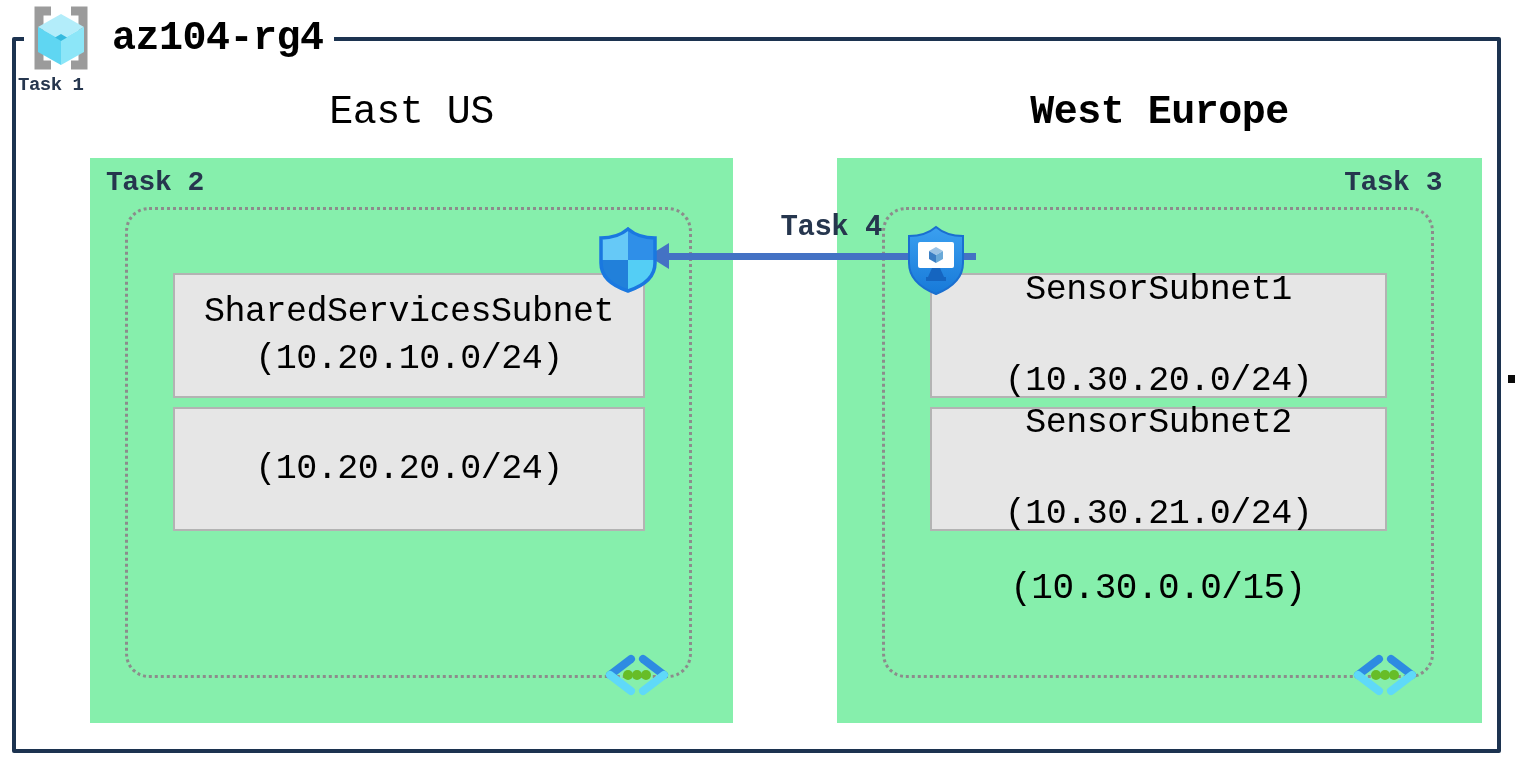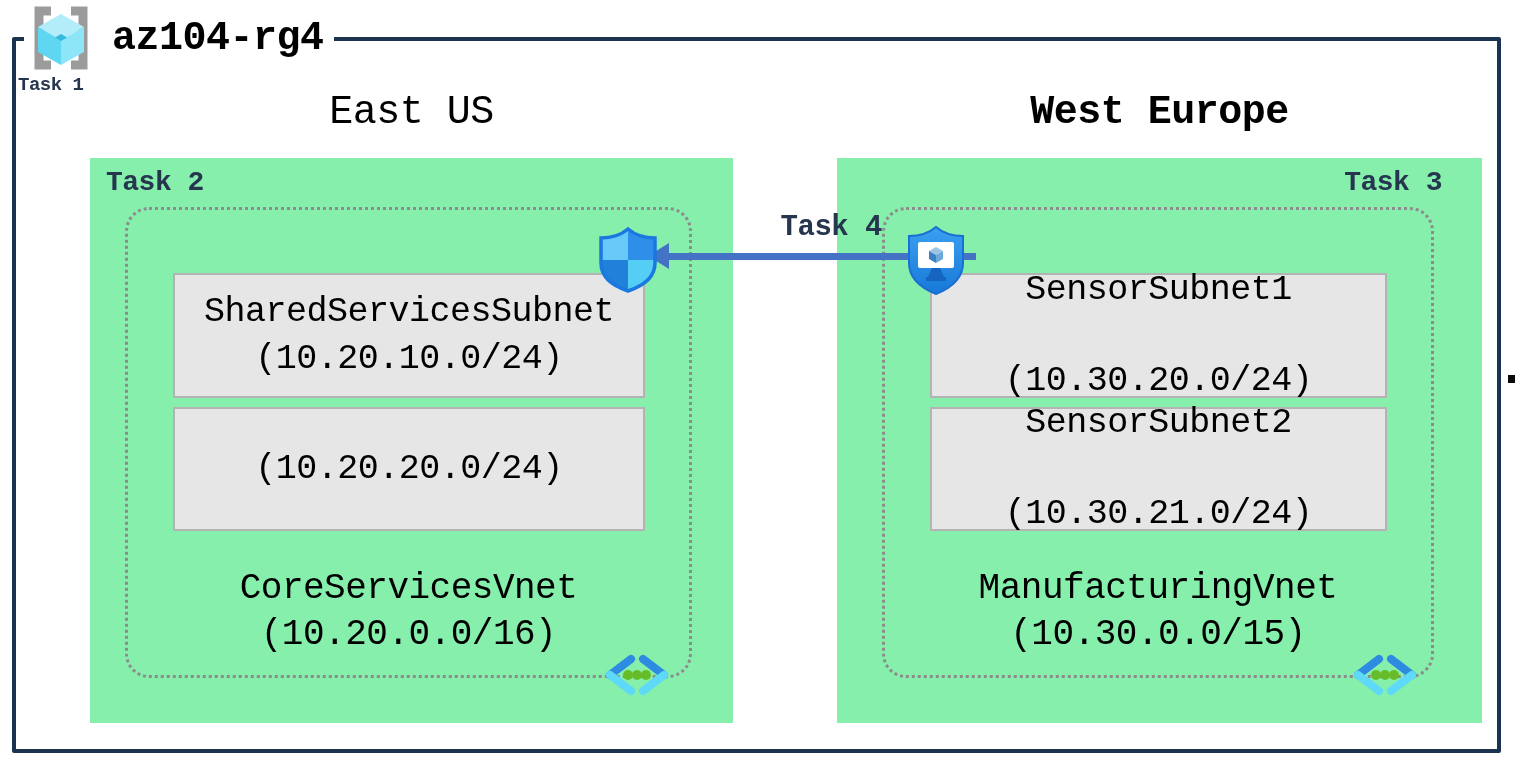--- a/index.html
+++ b/index.html
@@ -95,24 +95,20 @@
   <div class="region region-eastus">
     <div class="task-label">Task 2</div>
     <div class="vnet-box"></div>
     <div class="subnet subnet-1">
       <div>SharedServicesSubnet</div>
       <div>(10.20.10.0/24)</div>
     </div>
     <div class="subnet subnet-2">
       <div>(10.20.20.0/24)</div>
     </div>
-    <div class="vnet-name">
-      <div>CoreServicesVnet</div>
-      <div>(10.20.0.0/16)</div>
-    </div>
     <svg class="vnet-icon" width="70" height="46" viewBox="0 0 70 46">
       <path d="M29 7 L8 23" stroke="#2e8be2" stroke-width="8" stroke-linecap="round"></path>
       <path d="M8 23 L29 39" stroke="#5fd9f8" stroke-width="8" stroke-linecap="round"></path>
       <path d="M41 7 L62 23" stroke="#2e8be2" stroke-width="8" stroke-linecap="round"></path>
       <path d="M62 23 L41 39" stroke="#5fd9f8" stroke-width="8" stroke-linecap="round"></path>
       <circle cx="26" cy="23" r="5" fill="#67bd27"></circle>
       <circle cx="35" cy="23" r="5" fill="#67bd27"></circle>
       <circle cx="44" cy="23" r="5" fill="#67bd27"></circle>
     </svg>
   </div>
@@ -122,21 +118,20 @@
     <div class="vnet-box"></div>
     <div class="subnet subnet-1">
       <div>SensorSubnet1</div>
       <div>(10.30.20.0/24)</div>
     </div>
     <div class="subnet subnet-2">
       <div>SensorSubnet2</div>
       <div>(10.30.21.0/24)</div>
     </div>
     <div class="vnet-name">
-      <div>ManufacturingVnet</div>
       <div>(10.30.0.0/15)</div>
     </div>
     <svg class="vnet-icon" width="70" height="46" viewBox="0 0 70 46">
       <path d="M29 7 L8 23" stroke="#2e8be2" stroke-width="8" stroke-linecap="round"></path>
       <path d="M8 23 L29 39" stroke="#5fd9f8" stroke-width="8" stroke-linecap="round"></path>
       <path d="M41 7 L62 23" stroke="#2e8be2" stroke-width="8" stroke-linecap="round"></path>
       <path d="M62 23 L41 39" stroke="#5fd9f8" stroke-width="8" stroke-linecap="round"></path>
       <circle cx="26" cy="23" r="5" fill="#67bd27"></circle>
       <circle cx="35" cy="23" r="5" fill="#67bd27"></circle>
       <circle cx="44" cy="23" r="5" fill="#67bd27"></circle>

